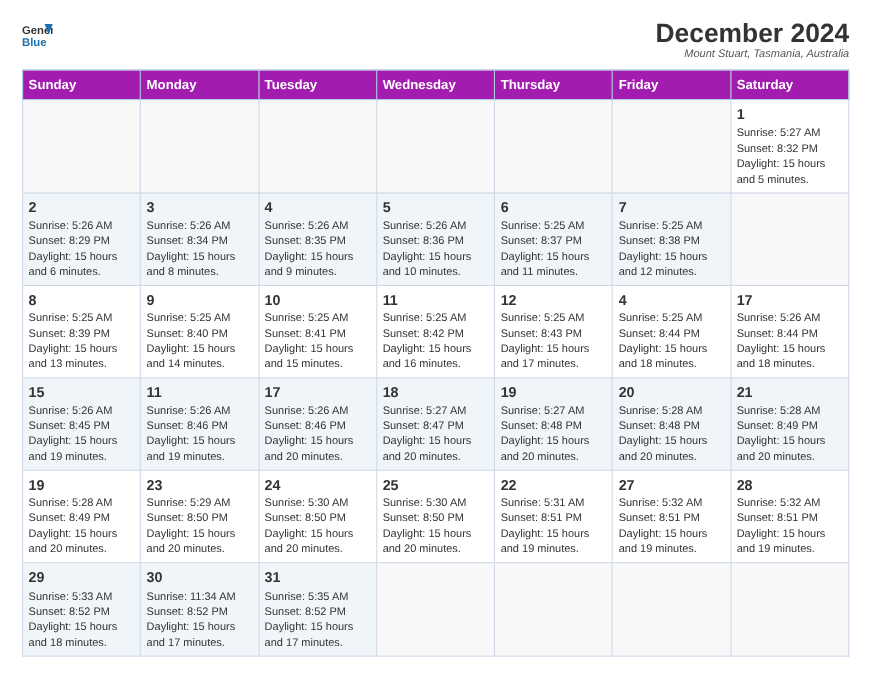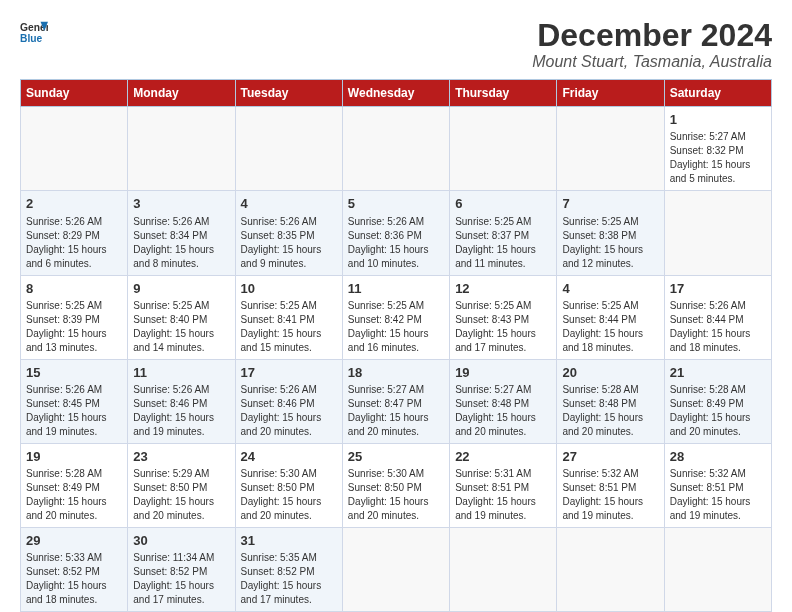--- a/index.html
+++ b/index.html
@@ -26,37 +26,37 @@
       gap: 4px;
     }
     .logo-icon {
       width: 28px;
       height: 28px;
     }
     .title-area {
       text-align: right;
     }
     .main-title {
-      font-size: 32px;
+      font-size: 24px;
       font-weight: bold;
       color: #333;
       line-height: 1.1;
     }
     .subtitle {
-      font-size: 16px;
+      font-size: 10px;
       color: #555;
       font-style: italic;
     }
     table {
       width: 100%;
       border-collapse: collapse;
       table-layout: fixed;
     }
     thead tr th {
-      background-color: #b91c1c;
+      background-color: #a21caf;
       color: #fff;
       font-size: 12px;
       font-weight: bold;
       text-align: left;
       padding: 6px 5px;
       border: 1px solid #b0c8e0;
     }
     tbody tr td {
       font-size: 10px;
       color: #333;

